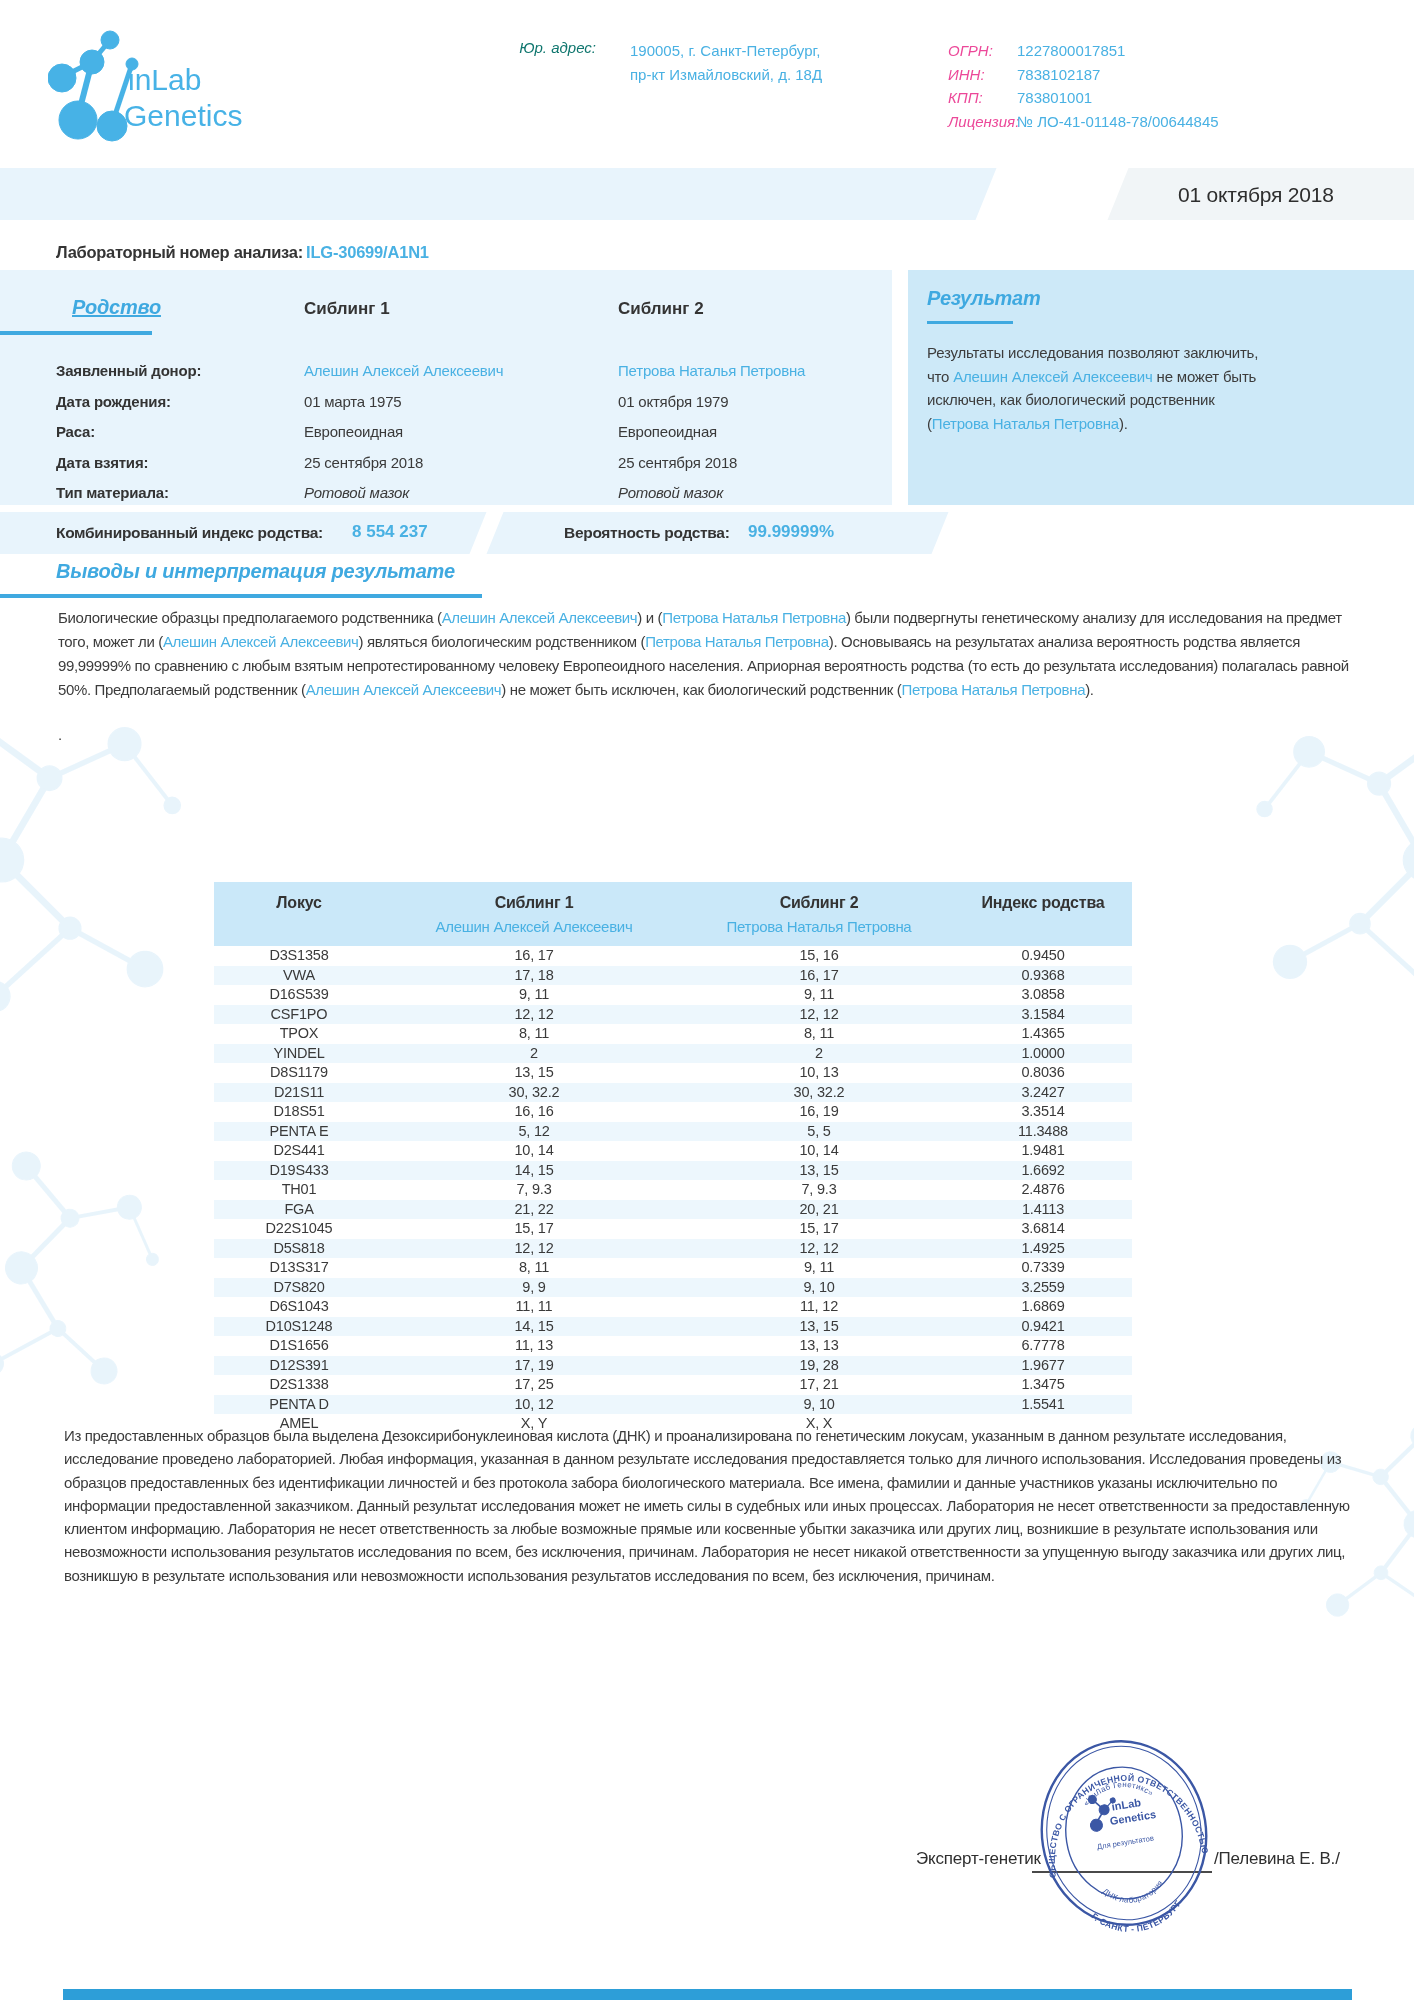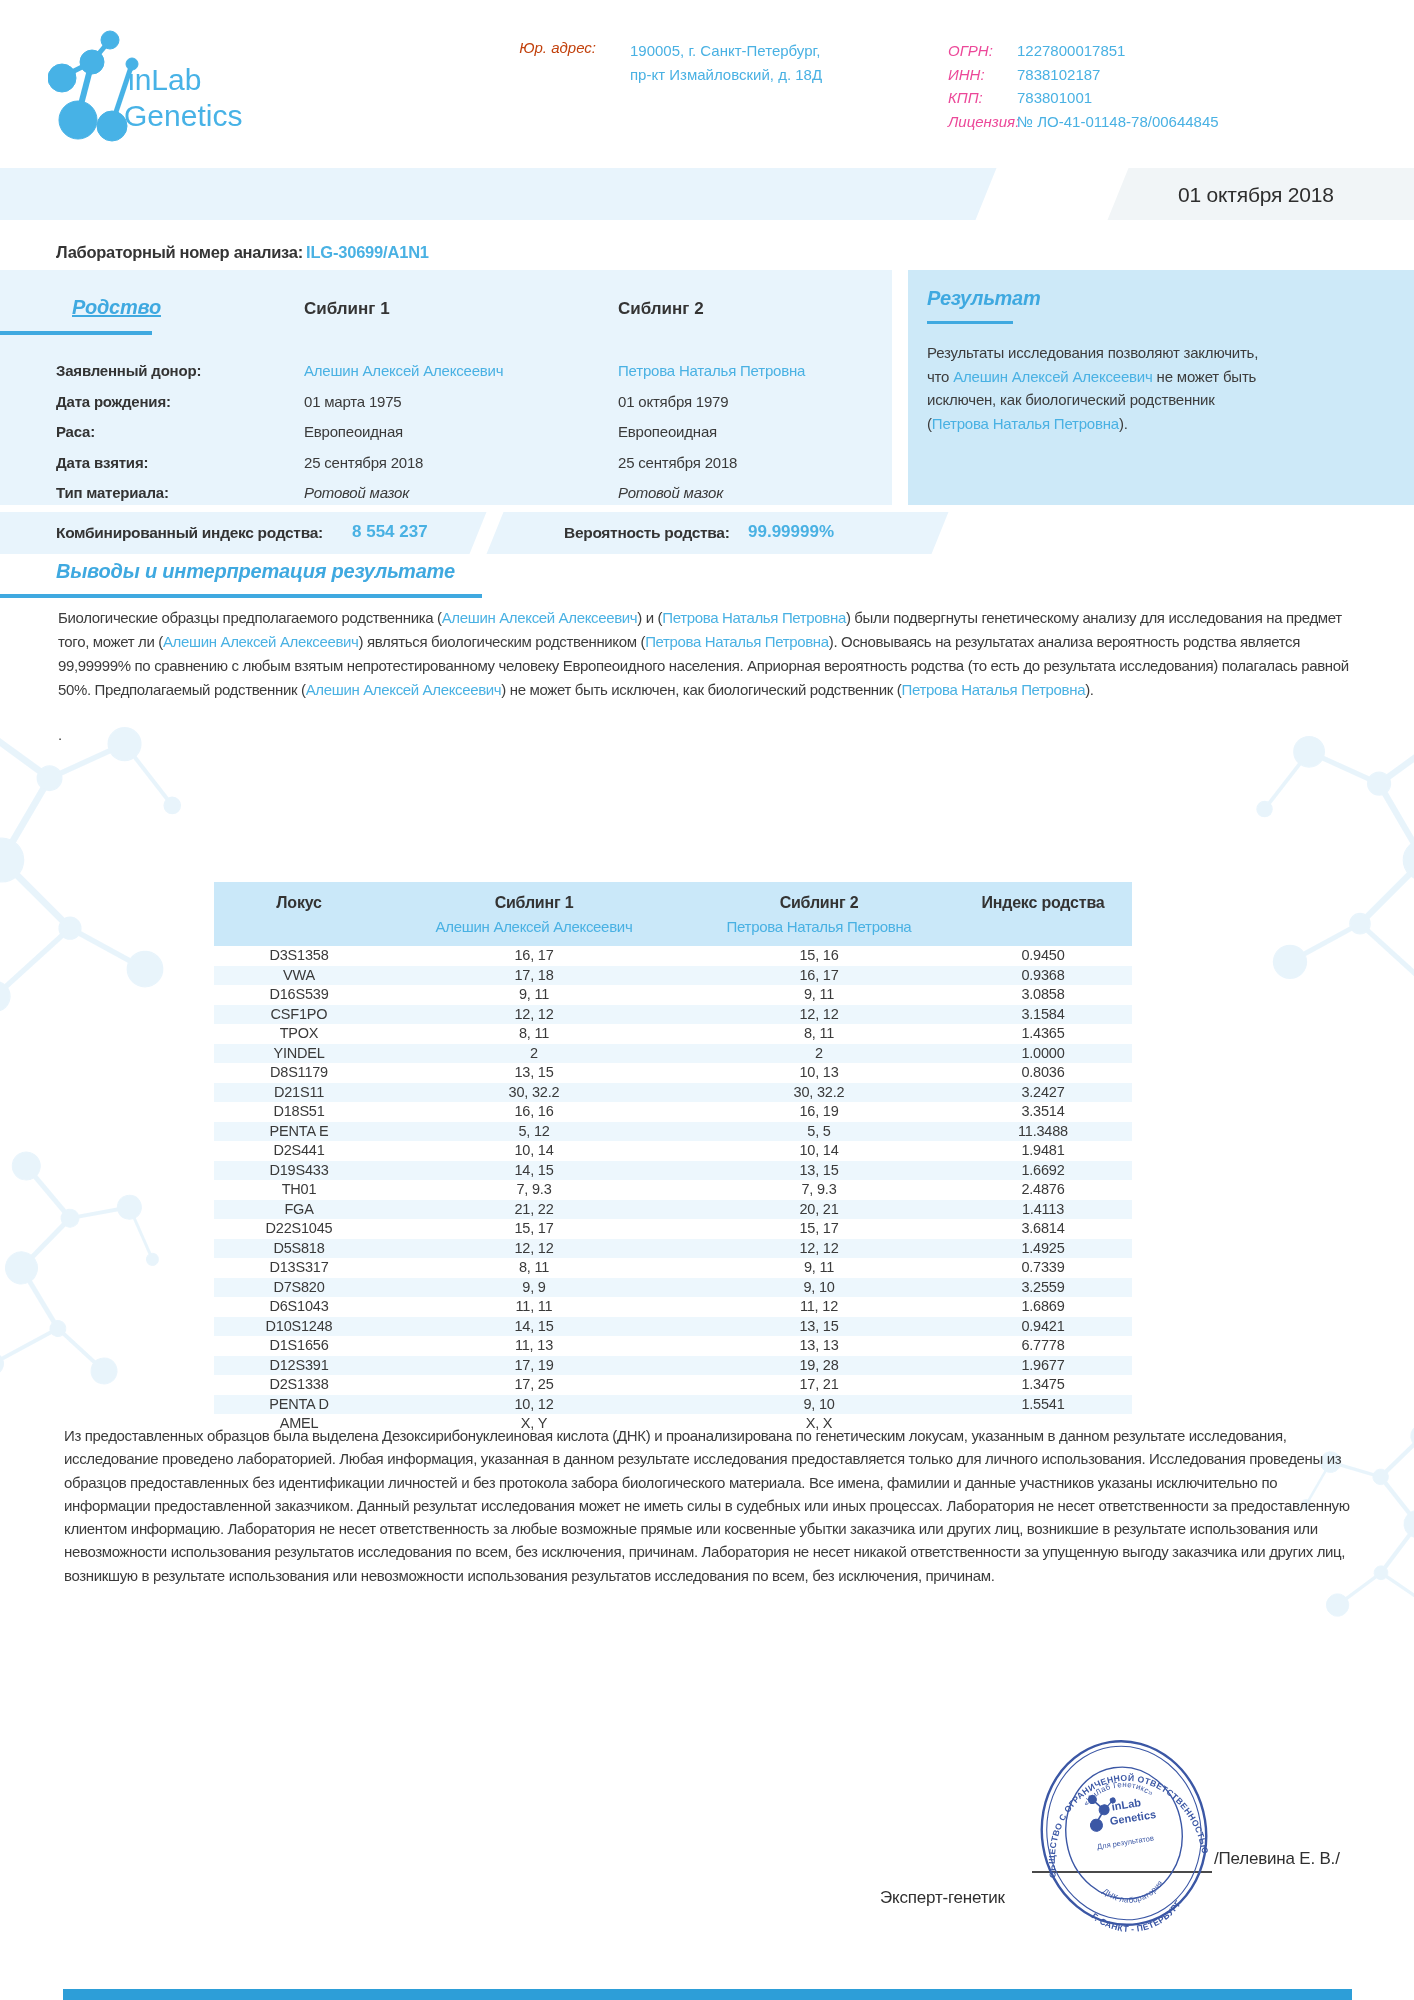--- a/index.html
+++ b/index.html
@@ -15,21 +15,21 @@
   }
   html,body{margin:0;padding:0;background:#fff;}
   .page{position:relative;width:1414px;height:2000px;overflow:hidden;background:#fff;
         font-family:"Liberation Sans","DejaVu Sans",sans-serif;color:var(--dark);}
   .abs{position:absolute;}
   
   .wm{position:absolute;opacity:.55;pointer-events:none;}
   
   .logo-svg{position:absolute;left:48px;top:24px;width:235px;height:125px;}
   .logo-text{font-family:"Liberation Sans",sans-serif;fill:#47b2e6;font-size:30px;}
-  .addr-label{left:440px;top:39px;width:156px;text-align:right;font-style:italic;font-size:15px;color:#c2410c;}
+  .addr-label{left:440px;top:39px;width:156px;text-align:right;font-style:italic;font-size:15px;color:#0f766e;}
   .addr-values{left:630px;top:39px;font-size:15px;line-height:24px;color:var(--blue);}
   .reg-labels{left:948px;top:39px;font-style:italic;font-size:15px;line-height:23.5px;color:#ec4899;}
   .reg-values{left:1017px;top:39px;font-size:15px;line-height:23.5px;color:var(--blue);}
   
   .strip-pale{left:1118px;top:168px;width:420px;height:52px;background:#f1f5f7;transform:skewX(-22deg);}
   .strip-blue{left:-40px;top:168px;width:1026px;height:52px;background:var(--panel);transform:skewX(-22deg);}
   .doc-title{left:59px;top:183px;font-size:21px;font-weight:bold;color:var(--title-blue);white-space:pre;letter-spacing:-0.4px;}
   .doc-date{left:1178px;top:183px;font-size:21px;color:#2e2e2e;letter-spacing:-0.2px;}
   
   .lab-label{left:56px;top:243px;font-size:16.5px;font-weight:bold;letter-spacing:-0.3px;}
@@ -69,21 +69,21 @@
   .t-head{display:grid;grid-template-columns:170px 300px 270px 178px;background:var(--thead);height:64px;}
   .t-head .th{font-size:16px;font-weight:bold;text-align:center;padding-top:12px;color:#333;letter-spacing:-0.2px;}
   .t-sub{position:absolute;top:36px;width:100%;display:grid;grid-template-columns:170px 300px 270px 178px;}
   .t-sub .sh{font-size:15px;text-align:center;color:var(--blue);letter-spacing:-0.3px;}
   .t-row{display:grid;grid-template-columns:170px 300px 270px 178px;height:19.5px;line-height:19.5px;font-size:14.5px;color:#3a3a3a;letter-spacing:-0.2px;}
   .t-row>div{text-align:center;}
   .t-row.alt{background:var(--rowalt);}
   
   .disclaimer{left:64px;top:1424px;width:1292px;font-size:15px;line-height:23.3px;letter-spacing:-0.35px;color:#3b3b3b;}
   
-  .sig-role{left:880px;top:1849px;font-size:17px;color:#2f2f2f;letter-spacing:-0.2px;margin-top:39px;}
+  .sig-role{left:916px;top:1849px;font-size:17px;color:#2f2f2f;letter-spacing:-0.2px;}
   .sig-line{left:1032px;top:1871px;width:180px;height:2px;background:#4a4a4a;}
   .sig-name{left:1214px;top:1849px;font-size:17px;color:#2f2f2f;letter-spacing:-0.2px;}
   .stamp{position:absolute;left:1029px;top:1733px;width:190px;height:200px;transform:rotate(-9deg);}
   .st-t{fill:var(--stamp);font-size:8.6px;letter-spacing:.4px;font-weight:bold;}
   .st-t2{fill:var(--stamp);font-size:8px;letter-spacing:.3px;}
   
   .bottom-bar{left:63px;top:1989px;width:1289px;height:11px;background:#2d9ed8;}
 </style>
 </head>
 <body>

